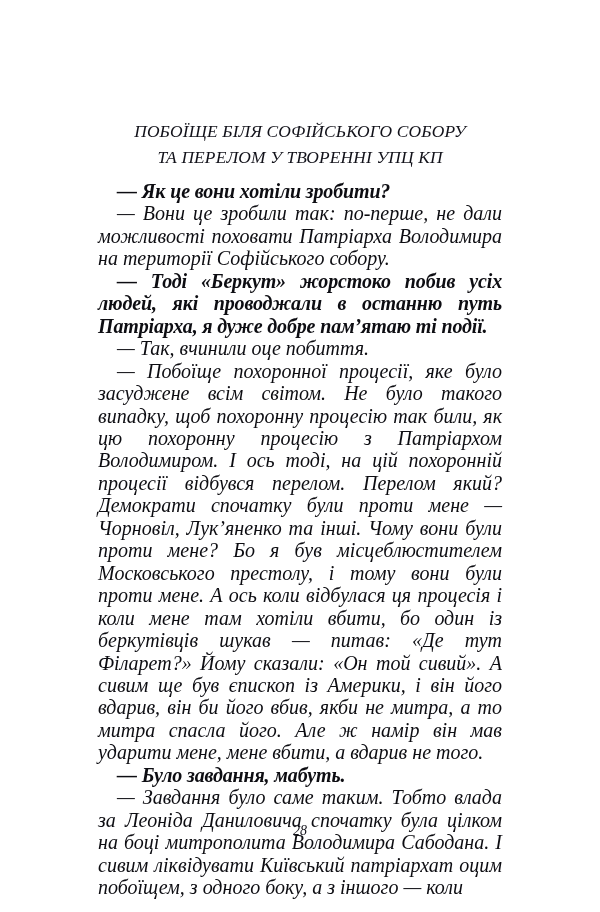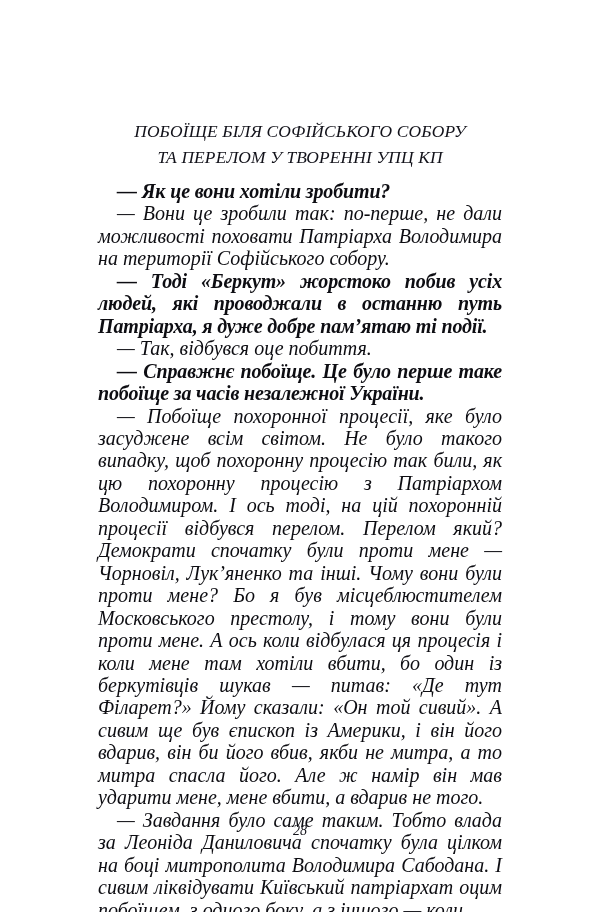--- a/index.html
+++ b/index.html
@@ -92,21 +92,21 @@
 
   <h1 class="chapter-title">
     <span class="tl">ПОБОЇЩЕ БІЛЯ СОФІЙСЬКОГО СОБОРУ</span>
     <span class="tl">ТА ПЕРЕЛОМ У ТВОРЕННІ УПЦ КП</span>
   </h1>
 
   <div class="body-text">
     <p class="para q">— Як це вони хотіли зробити?</p>
     <p class="para a last-line-left">— Вони це зробили так: по-перше, не дали можливості поховати Патріарха Володимира на території Софійського собору.</p>
     <p class="para q last-line-left">— Тоді «Беркут» жорстоко побив усіх людей, які проводжали в останню путь Патріарха, я дуже добре пам’ятаю ті події.</p>
-    <p class="para a last-line-left">— Так, відбувся оце побиття.</p>
-    <p class="para q last-line-left">— Справжнє побоїще. Це було перше таке побоїще за часів незалежної України.</p>
+    <p class="para a last-line-left">— Так, вчинили оце побиття.</p>
     <p class="para a last-line-left">— Побоїще похоронної процесії, яке було засуджене всім світом. Не було такого випадку, щоб похоронну процесію так били, як цю похоронну процесію з Патріархом Володимиром. І ось тоді, на цій похоронній процесії відбувся перелом. Перелом який? Демократи спочатку були проти мене — Чорновіл, Лук’яненко та інші. Чому вони були проти мене? Бо я був місцеблюстителем Московського престолу, і тому вони були проти мене. А ось коли відбулася ця процесія і коли мене там хотіли вбити, бо один із беркутівців шукав — питав: «Де тут Філарет?» Йому сказали: «Он той сивий». А сивим ще був єпископ із Америки, і він його вдарив, він би його вбив, якби не митра, а то митра спасла його. Але ж намір він мав ударити мене, мене вбити, а вдарив не того.</p>
+    <p class="para q last-line-left">— Було завдання, мабуть.</p>
     <p class="para a">— Завдання було саме таким. Тобто влада за Леоніда Даниловича спочатку була цілком на боці митрополита Володимира Сабодана. І сивим ліквідувати Київський патріархат оцим побоїщем, з одного боку, а з іншого — коли</p>
   </div>
 
   <div class="folio">28</div>
 
 </div>
 
 </body></html>

